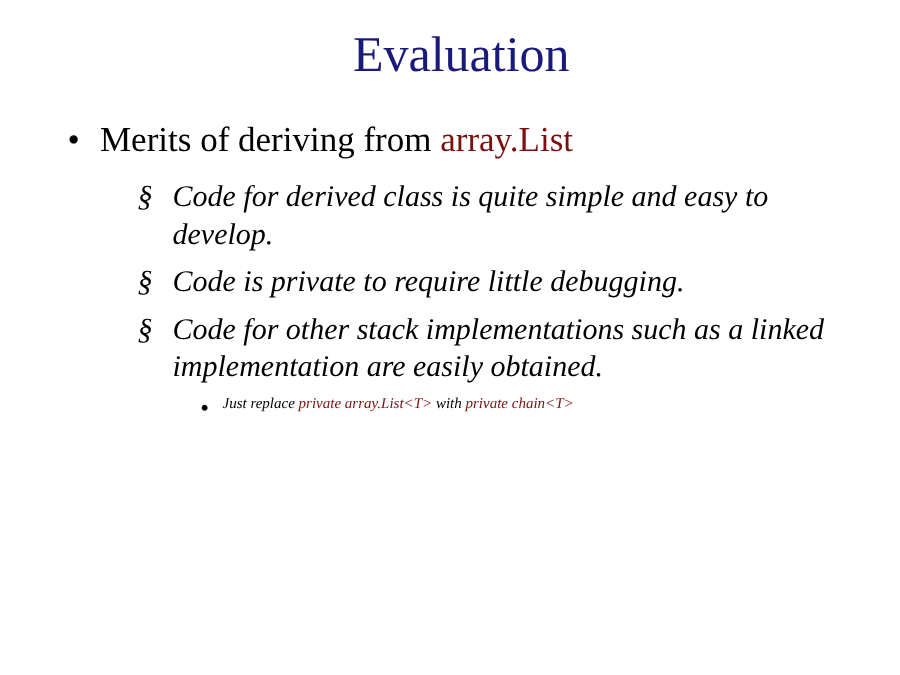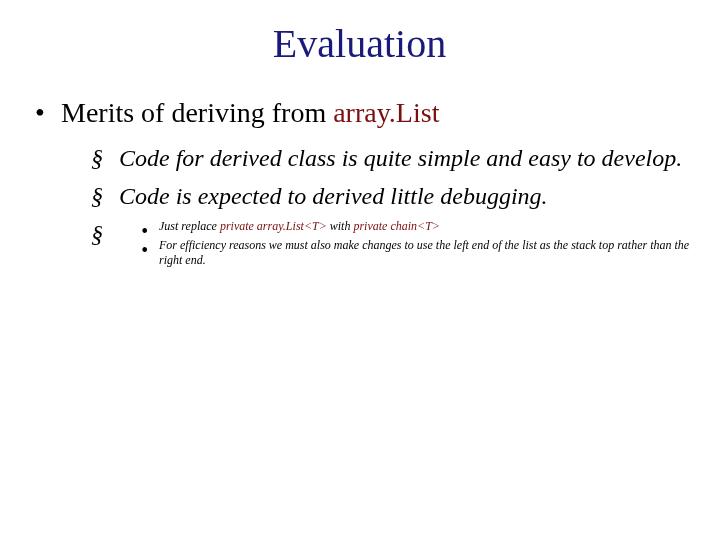--- a/index.html
+++ b/index.html
@@ -9,21 +9,21 @@
     height: 540px;
     background: #ffffff;
     font-family: "Times New Roman", Times, serif;
     color: #000000;
   }
   .slide {
     width: 720px;
     height: 540px;
     position: relative;
     box-sizing: border-box;
-    padding: 20px 30px 30px 29px;
+    padding: 20px 30px 30px 48px;
   }
   .title {
     text-align: center;
     font-size: 40px;
     color: #1a1a7a;
     margin: 0 0 30px 0;
     font-weight: normal;
   }
   ul.level1 {
     list-style: none;
@@ -99,30 +99,28 @@
 
   <ul class="level1">
     <li>
       <span>Merits of deriving from </span><span class="accent">array.List</span>
 
       <ul class="level2">
         <li>
           <span>Code for derived class is quite simple and easy to develop.</span>
         </li>
         <li>
-          <span>Code is expected to derived little debugging.</span>
+          <span>Code is private to require little debugging.</span>
         </li>
         <li>
+          <span>Code for other stack implementations such as a linked implementation are easily obtained.</span>
 
           <ul class="level3">
             <li>
               <span>Just replace </span><span class="accent">private array.List&lt;T&gt;</span><span> with </span><span class="accent">private chain&lt;T&gt;</span>
-            </li>
-            <li>
-              <span>For efficiency reasons we must also make changes to use the left end of the list as the stack top rather than the right end.</span>
             </li>
           </ul>
 
         </li>
       </ul>
 
     </li>
   </ul>
 
 </div>

